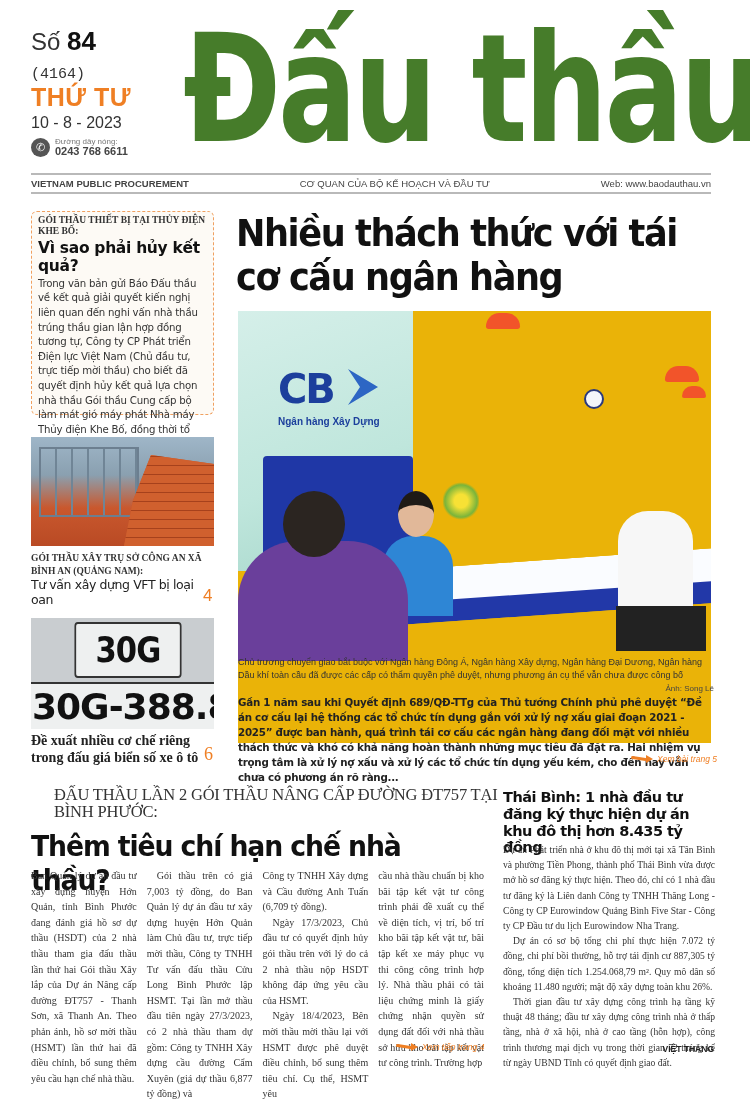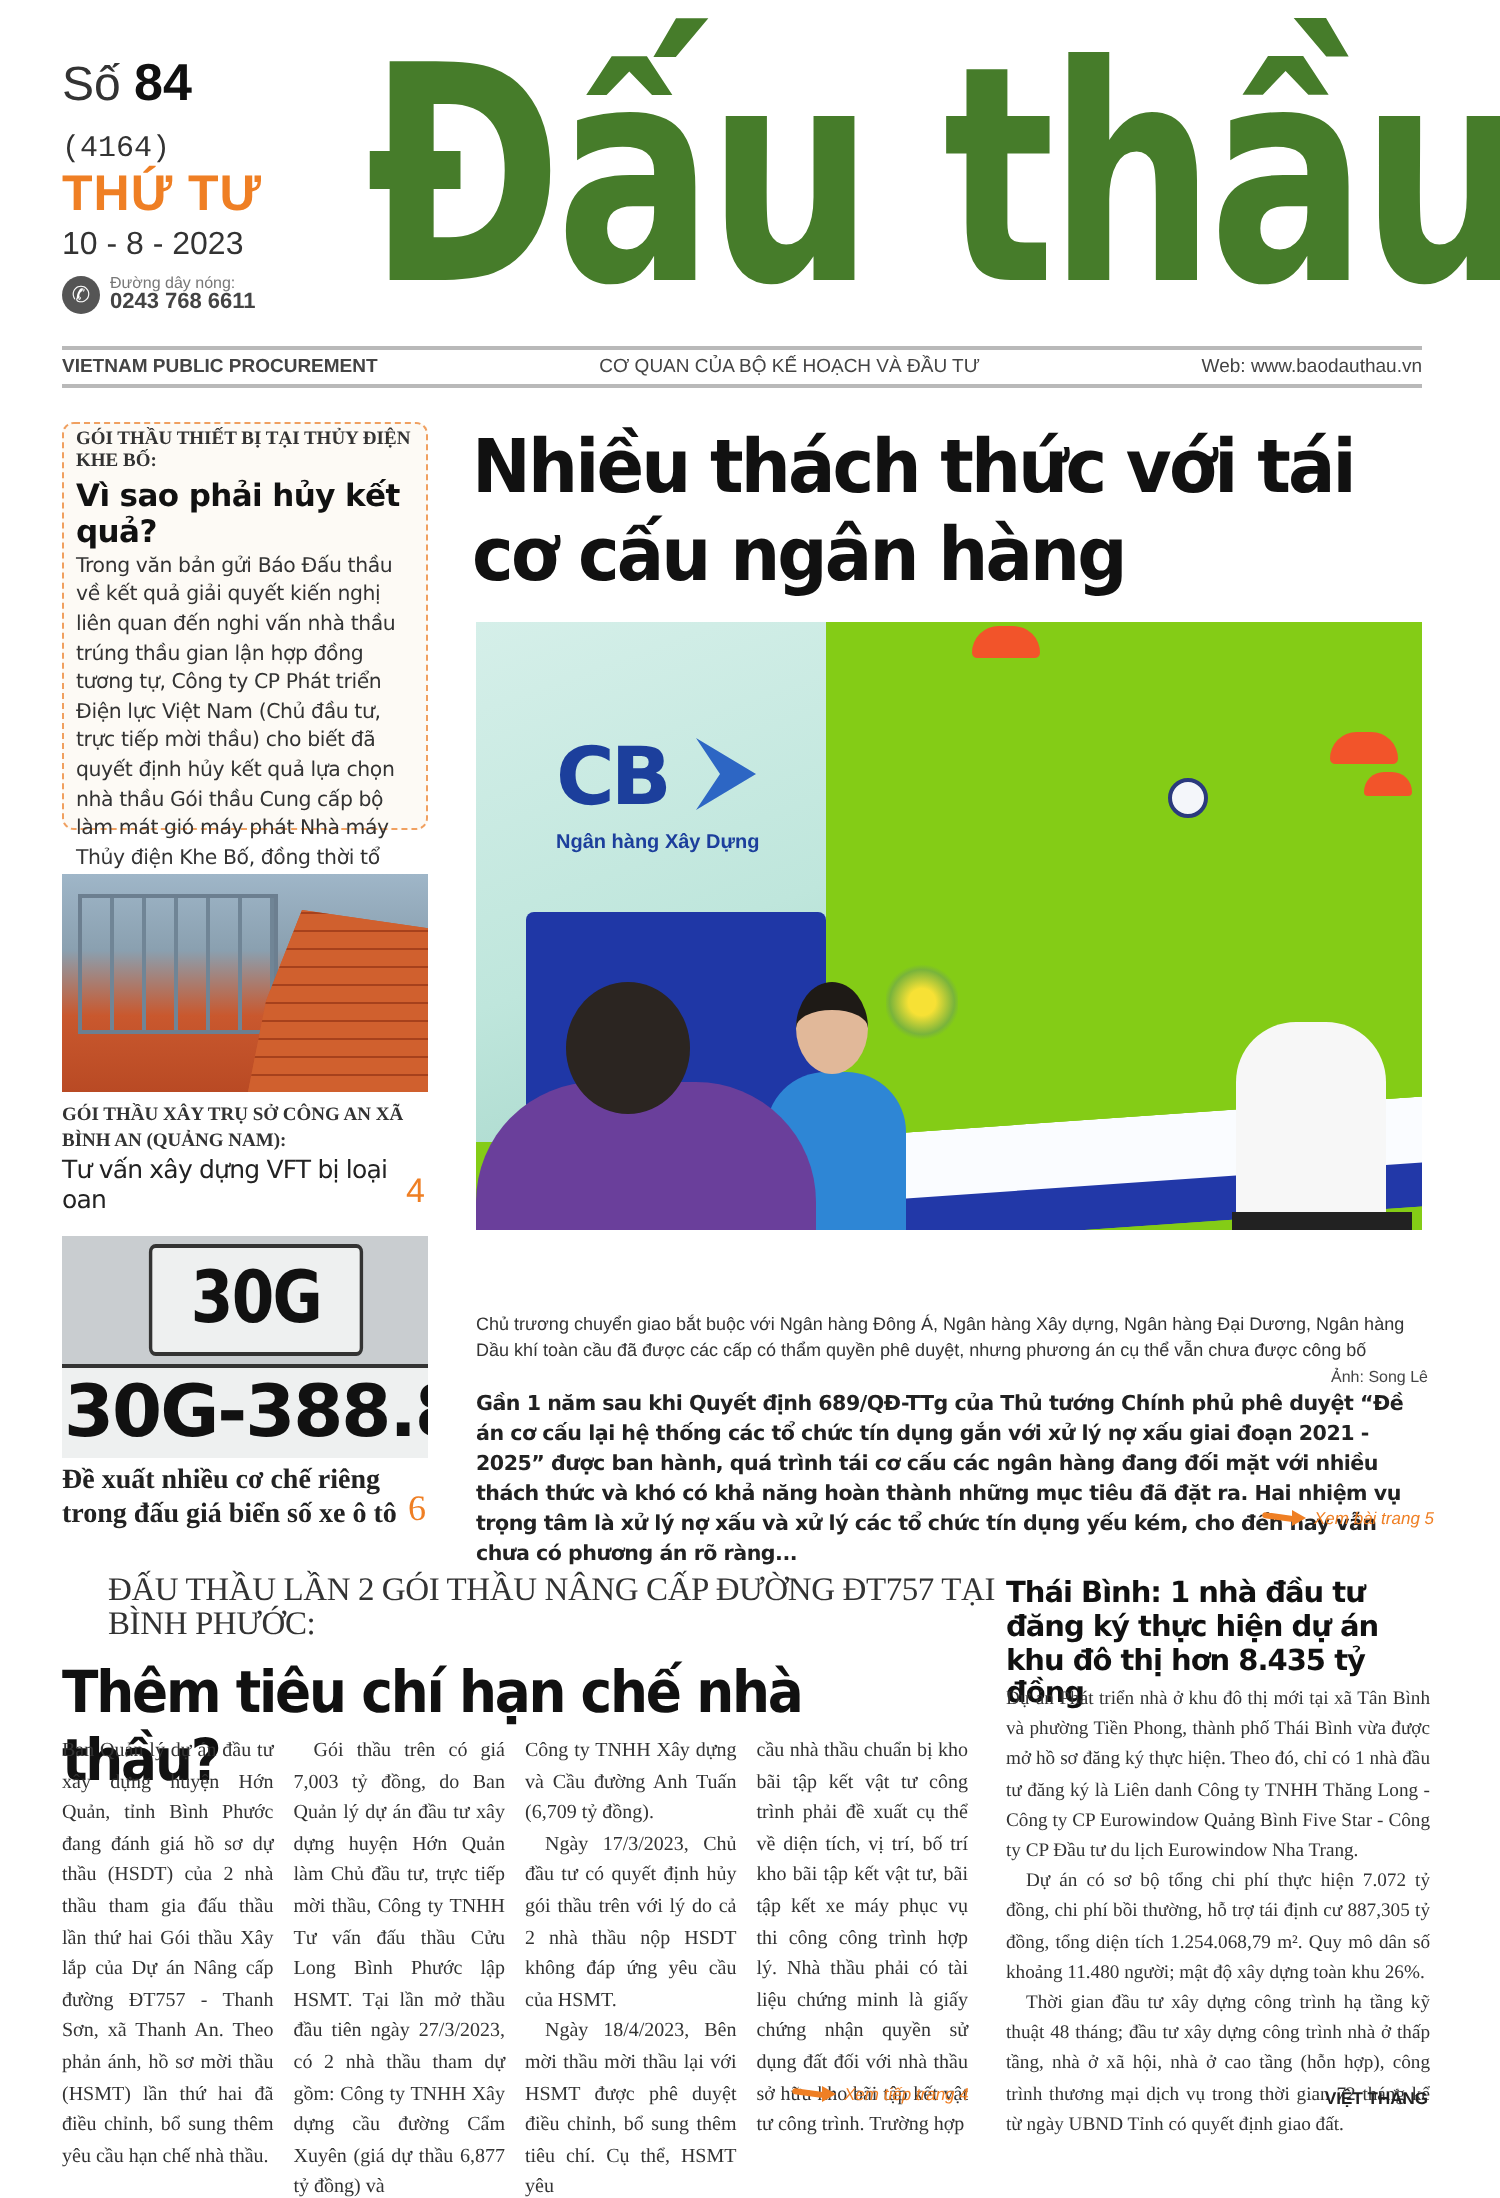--- a/index.html
+++ b/index.html
@@ -44,21 +44,21 @@
   .page4 { left:203px; top:586px; }
 
   .photo-plate { left:31px; top:618px; width:183px; height:111px; background:#c9cdd0; overflow:hidden; }
   .plate-top { position:absolute; left:34px; top:4px; width:126px; height:56px; background:#eef0f0; border:2px solid #333; border-radius:4px; font-family:"DejaVu Sans", sans-serif; font-weight:bold; font-size:36px; text-align:center; line-height:52px; color:#111; letter-spacing:-1px; transform:scaleX(0.85); }
   .plate-bottom { position:absolute; left:-5px; top:64px; width:195px; height:50px; background:#eef0f0; border:2px solid #333; font-family:"DejaVu Sans", sans-serif; font-weight:bold; font-size:36px; line-height:46px; color:#111; white-space:nowrap; letter-spacing:-1px; padding-left:4px; }
   .teaser3-title { left:31px; top:732px; width:175px; font-size:14px; line-height:17px; color:#222; font-weight:bold; }
   .page6 { left:204px; top:744px; font-family:"Liberation Serif", serif; font-size:18px; }
 
   
   .headline { left:236px; top:212px; width:480px; font-family:"DejaVu Sans", sans-serif; font-weight:bold; font-size:37px; line-height:44px; color:#111; letter-spacing:-1.5px; transform:scaleX(0.95); transform-origin:left; }
-  .main-photo { left:238px; top:311px; width:473px; height:304px; overflow:hidden; background:#84cc16; }
+  .main-photo { left:238px; top:311px; width:473px; height:432px; overflow:hidden; background:#eab308; }
   .mp-wall { position:absolute; left:0; top:0; width:175px; height:260px; background:linear-gradient(160deg,#d5efe9 0%,#bfe6dc 60%,#a7d7cb 100%); }
   .mp-cb { position:absolute; left:40px; top:55px; font-family:"DejaVu Sans", sans-serif; font-weight:bold; font-size:40px; color:#1c3f9c; letter-spacing:-2px; }
   .mp-cb-arrow { position:absolute; left:110px; top:58px; width:30px; height:36px; background:#2d66c4; clip-path:polygon(0 0,100% 50%,0 100%,40% 50%); }
   .mp-cb-text { position:absolute; left:40px; top:105px; font-family:"Liberation Sans", sans-serif; font-weight:bold; font-size:10px; color:#1c3f9c; }
   .mp-panel { position:absolute; left:25px; top:145px; width:150px; height:100px; background:#1f37a6; border-radius:4px; }
   .mp-counter { position:absolute; left:100px; top:250px; width:380px; height:55px; background:#fafcff; border-radius:50px 0 0 0; border-bottom:22px solid #2238a8; transform:skewY(-4deg); }
   .mp-person1 { position:absolute; left:0; top:230px; width:170px; height:120px; background:#6a3f9b; border-radius:60px 60px 0 0; }
   .mp-head1 { position:absolute; left:45px; top:180px; width:62px; height:66px; border-radius:50%; background:#2b2521; }
   .mp-teller { position:absolute; left:145px; top:225px; width:70px; height:80px; background:#2e86d5; border-radius:30px 30px 0 0; }
   .mp-tellerhead { position:absolute; left:160px; top:180px; width:36px; height:46px; border-radius:50%; background:#e1b899; border-top:14px solid #1e1a16; }

